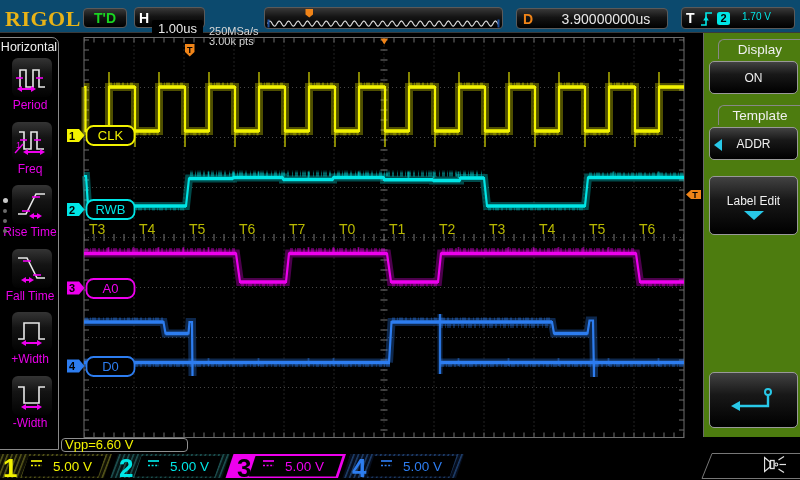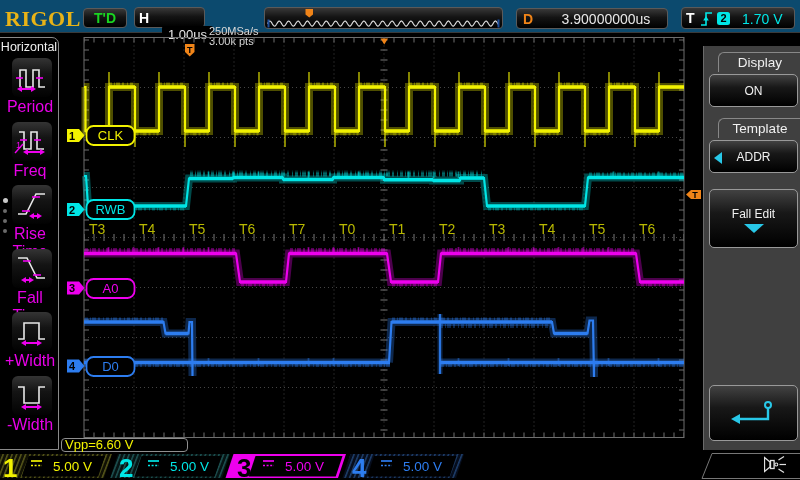--- a/index.html
+++ b/index.html
@@ -10,46 +10,46 @@
 #topbar { position:absolute; left:0; top:0; width:800px; height:33px; background:#0c4a6e;
   border-bottom:1px solid #3a3a3a; }
 #logo { position:absolute; left:5px; top:6px; font-family:"Liberation Serif",serif;
   font-weight:bold; font-size:22px; color:#e8b317; letter-spacing:0.5px; transform:scaleY(0.95); }
 .tbox { position:absolute; background:linear-gradient(#383838,#141414 45%,#000);
   border:1px solid #5a5a5a; border-radius:4px; }
 #td { left:83px; top:8px; width:44px; height:20px; text-align:center;
   color:#19d421; font-weight:bold; font-size:14px; line-height:19px; }
 #hbox { left:134px; top:7px; width:71px; height:21px; }
 #hbox b { position:absolute; left:4px; top:2px; color:#fff; font-size:14px; }
-#hbox span { position:absolute; left:17px; top:18px; width:51px; height:33px; background:#000;
-  border-radius:2px; color:#e8e8e8; font-size:13px; text-align:center; line-height:17px;margin-left:10px; }
+#hbox span { position:absolute; left:17px; top:12px; width:51px; height:33px; background:#000;
+  border-radius:2px; color:#e8e8e8; font-size:13px; text-align:center; line-height:17px; }
 #srate { position:absolute; left:209px; top:6px; color:#d8d8d8; font-size:11px; line-height:10px;margin-top:20px; }
 #prev { left:264px; top:7px; width:239px; height:22px; }
 #dbox { left:516px; top:7.5px; width:152px; height:21px; }
 #dbox b { position:absolute; left:6px; top:2px; color:#f08418; font-size:14px; }
 #dbox span { position:absolute; left:30px; top:0px; width:118px; color:#e8e8e8; font-size:14px;
   text-align:center; line-height:21px; letter-spacing:0px; }
 #tbox { left:681px; top:7px; width:114px; height:22px; }
 #tbox .t { position:absolute; left:4px; top:2px; color:#fff; font-weight:bold; font-size:14px; }
 #tbox .badge { position:absolute; left:35px; top:4px; width:13px; height:13px; background:#00e6e6;
   border-radius:2.5px; color:#000; font-weight:bold; font-size:11px; text-align:center; line-height:13px; }
-#tbox .lvl { position:absolute; left:60px; top:3px; color:#00e6e6; font-size:14px; }
+#tbox .lvl { position:absolute; left:60px; top:3px; color:#00e6e6; font-size:10px; }
 
 
 #sidebar { position:absolute; left:0; top:33px; width:60px; height:404px; }
 #sbpanel { position:absolute; left:-8px; top:37px; width:67px; height:413px;
   border:1px solid #8a8a8a; border-radius:0 7px 0 0; }
 #sbtitle { position:absolute; left:0; top:7px; width:58px; text-align:center; color:#f0f0f0; font-size:12.5px; }
 .sbtn { position:absolute; left:12px; width:40px; height:39px; border-radius:6px;
   background:linear-gradient(#343434,#141414 40%,#020202); }
-.slbl { position:absolute; left:0px; width:60px; text-align:center; color:#e800e8; font-size:16px; }
+.slbl { position:absolute; left:0px; width:60px; text-align:center; color:#e800e8; font-size:12px; }
 .dot { position:absolute; left:2.5px; border-radius:50%; }
 
 
-#rmenu { position:absolute; left:703px; top:46px; width:97px; height:404px; background:#404040;
+#rmenu { position:absolute; left:703px; top:33px; width:97px; height:404px; background:#4d7c0f;
   border-left:1px solid #6a6a6a; }
 .rtab { position:absolute; left:14px; width:83px; height:20px; border:1px solid #888;
   border-right:none; border-radius:6px 0 0 0; border-bottom:none; color:#f0f0f0; font-size:13.5px;
   text-align:center; line-height:19px; }
 .rbtn { position:absolute; left:5px; width:89px; background:linear-gradient(#424242,#181818 40%,#000);
   border:1px solid #999; border-radius:5px; color:#f0f0f0; font-size:12px; text-align:center; }
 
 
 #bottom { position:absolute; left:0; top:437px; width:800px; height:43px; }
 .vpp { position:absolute; top:1px; height:14px; background:#000; border:1px solid #909090;
@@ -377,21 +377,21 @@
 <div id="rmenu">
   <div class="rtab" style="top:6px">Display</div>
   <div class="rbtn" style="top:28px;height:33px;line-height:33px">ON</div>
   <div class="rtab" style="top:72px">Template</div>
   <div class="rbtn" style="top:94px;height:33px;line-height:33px">ADDR
     <svg class="abs" style="left:4px;top:11px" width="10" height="12">
           <polygon points="8,0 8,12 0,6" fill="#28c8e8"></polygon>
         </svg>
   </div>
   <div class="rbtn" style="top:143px;height:59px">
-    <div style="margin-top:17px">Fall Edit</div>
+    <div style="margin-top:17px">Label Edit</div>
     <svg style="margin-top:3px" width="20" height="10">
           <polygon points="0,0 20,0 10,9" fill="#28c8e8"></polygon>
         </svg>
   </div>
   <div class="rbtn" style="top:339px;height:56px">
     <div style="margin-top:11px"><svg width="52" height="34" viewBox="0 0 52 34">
             <circle cx="40" cy="8" r="3" fill="none" stroke="#28c8e8" stroke-width="2"></circle>
             <path d="M40,11 L40,22 L10,22" fill="none" stroke="#28c8e8" stroke-width="2.4"></path>
             <polygon points="3,22 12,17 12,27" fill="#28c8e8"></polygon>
           </svg></div>

